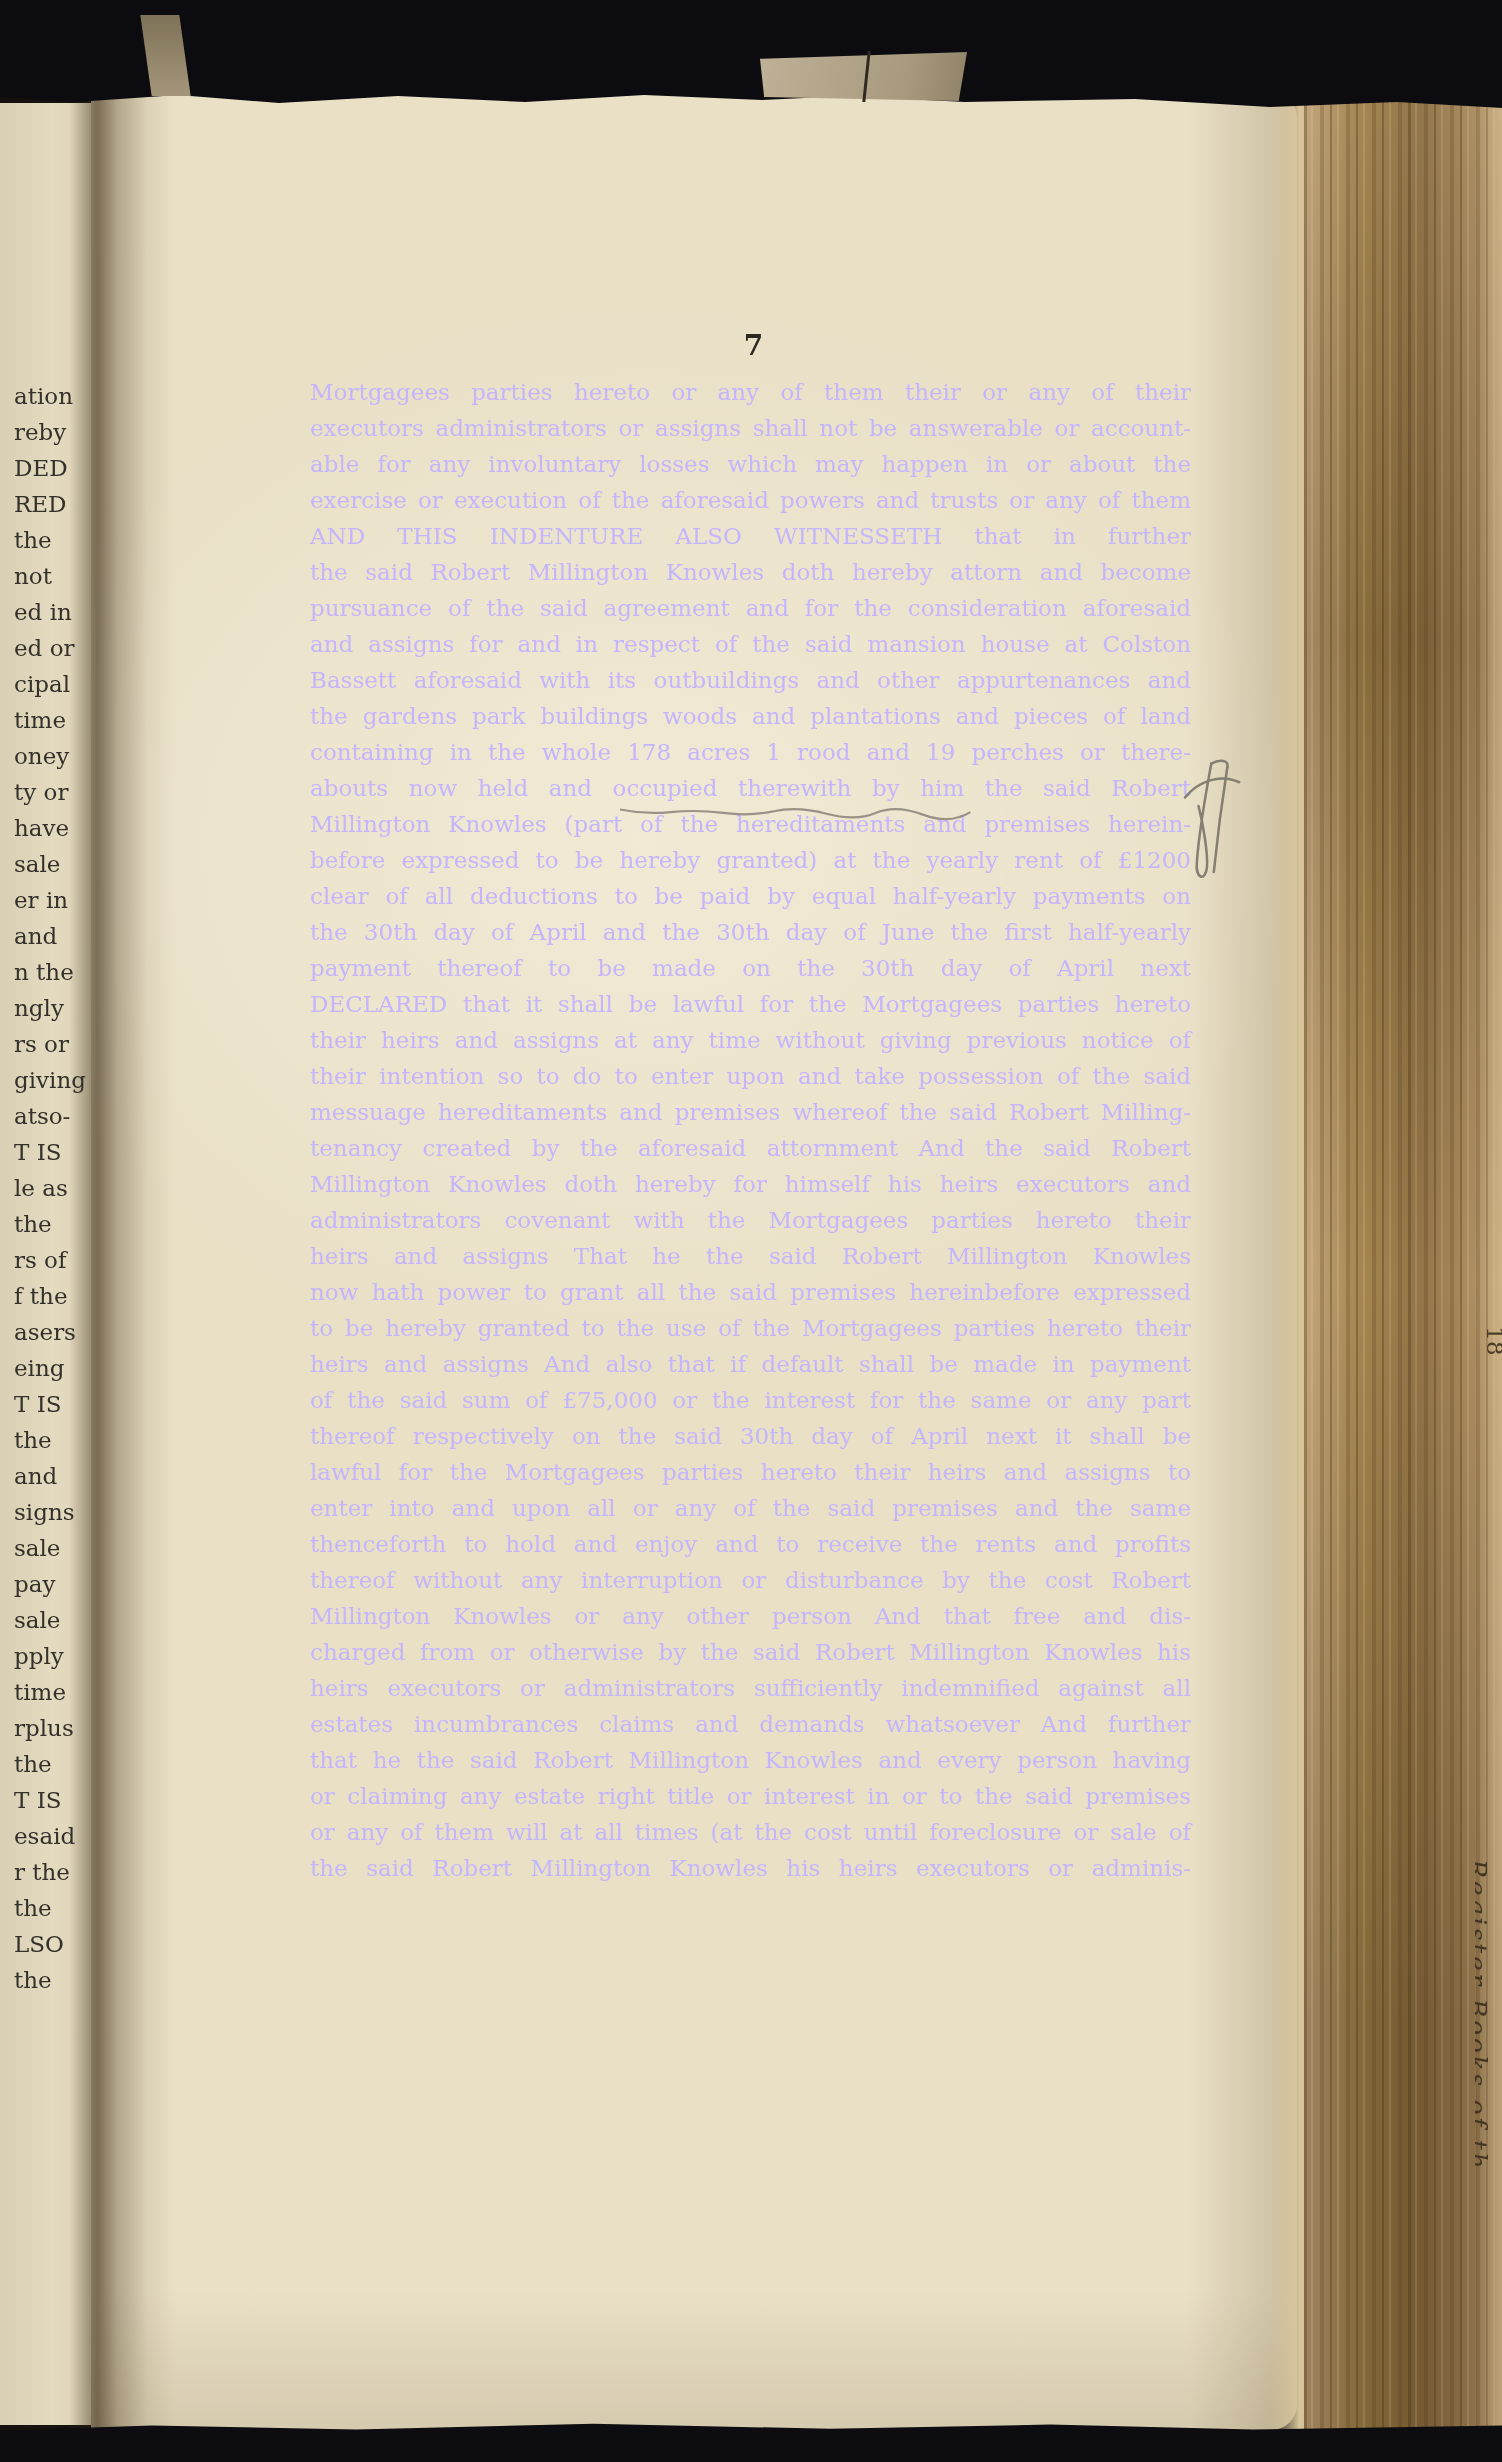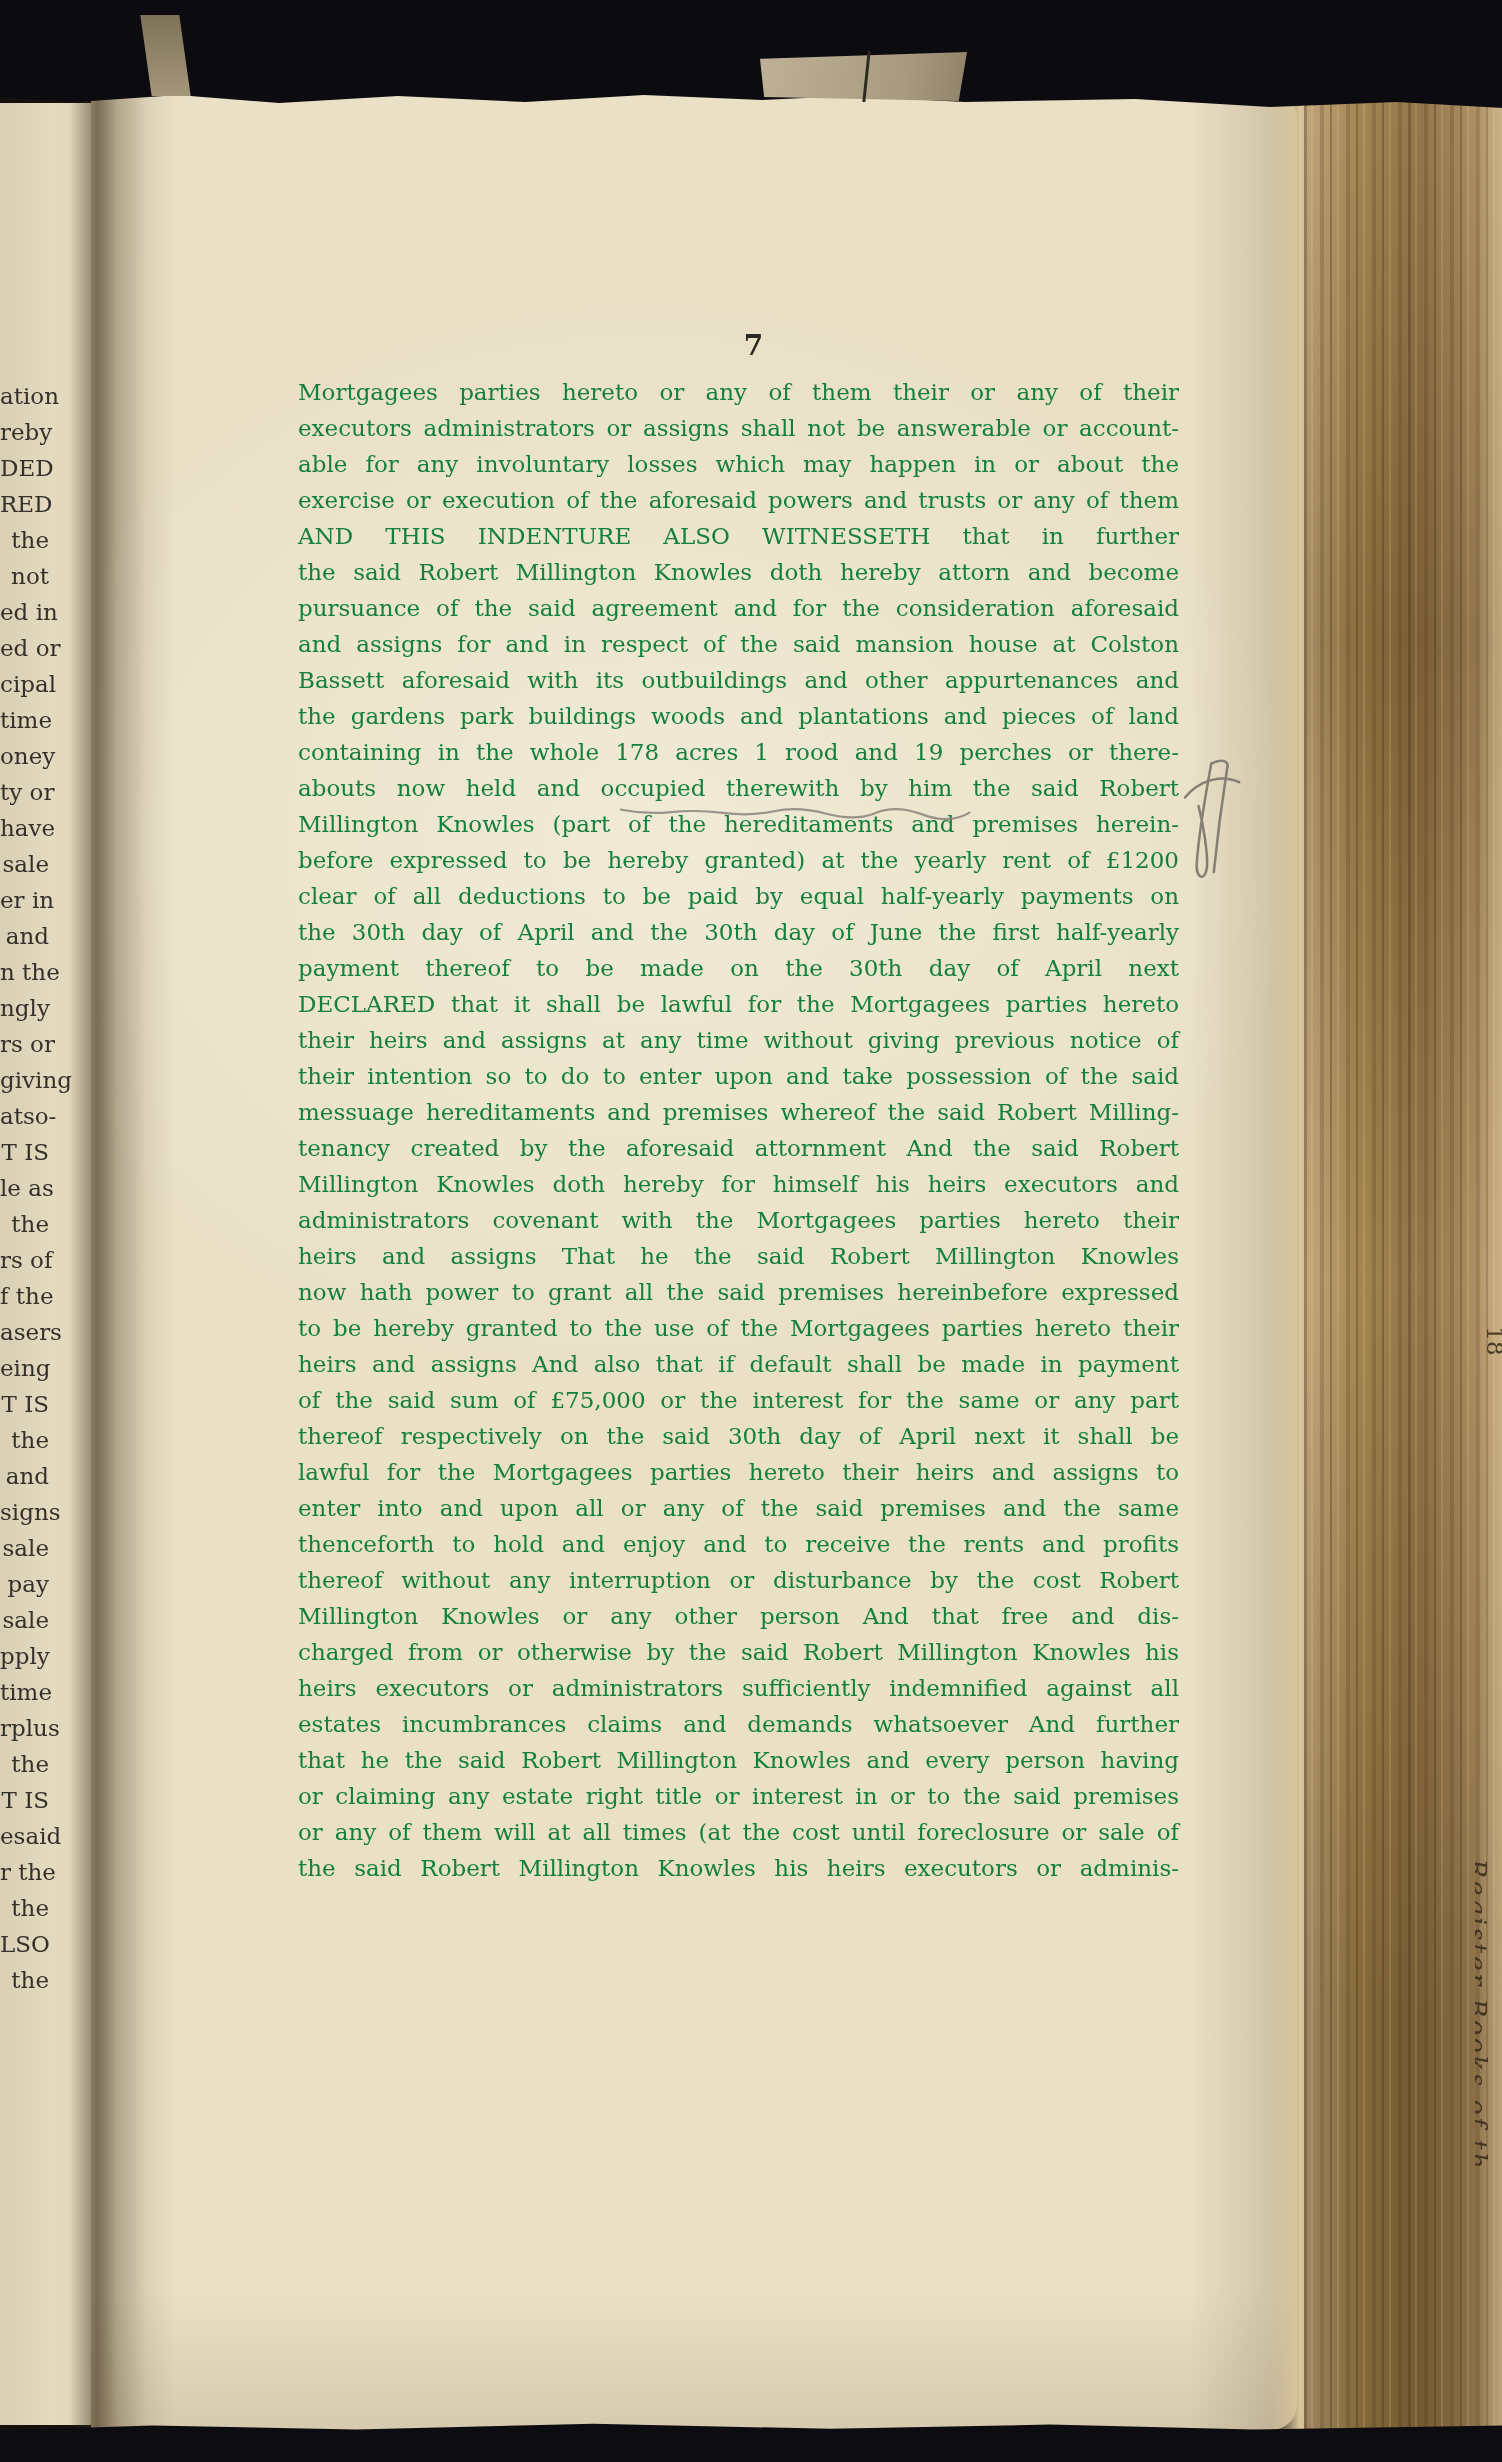--- a/index.html
+++ b/index.html
@@ -71,31 +71,31 @@
   .top-left-wedge{
     position:absolute;left:146px;top:15.2px;width:39px;height:81px;
     background:linear-gradient(180deg,#7e7258,#a4967a);transform:skewX(8deg);
   }
   
   .page-number{
     position:absolute;left:728px;top:329px;width:51px;text-align:center;
     font-size:28px;font-weight:bold;color:#2c2922;
   }
   .text-block{
-    position:absolute;left:298px;top:374px;width:881px;color:#15803d;
+    position:absolute;left:310px;top:374px;width:881px;color:#c4b5fd;
   }
   .text-block .tline{
     font-size:23px;line-height:36px;height:36px;
     text-align:justify;text-align-last:justify;
   }
   .fragment-col{
     position:absolute;left:0;top:378px;width:49px;color:#34302a;
   }
   .fragment-col .fline{
-    font-size:23px;line-height:36px;height:36px;white-space:nowrap;text-align:right;
+    font-size:23px;line-height:36px;height:36px;white-space:nowrap;text-align:right;padding-left:14px;
   }
   
   .pencil{position:absolute;pointer-events:none;}
 </style>
 </head>
 <body>
 
 <div class="left-page"></div>
 <div class="main-page"></div>
 <div class="edge-strip"></div>

